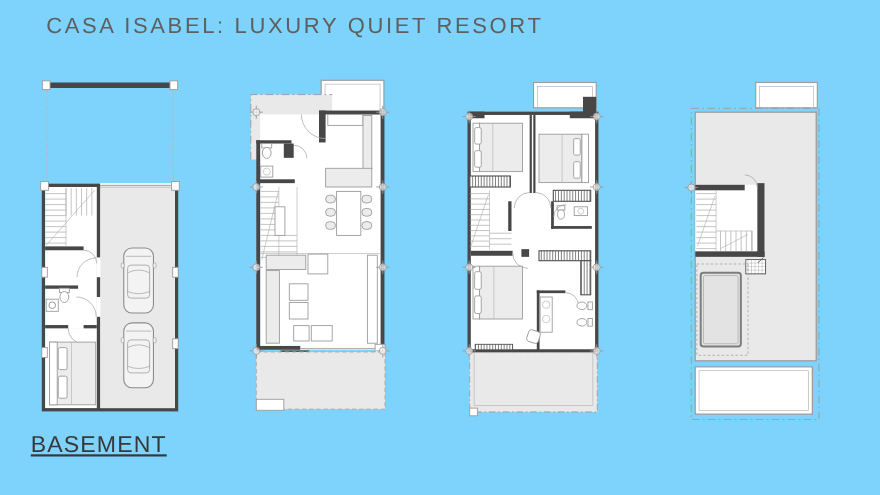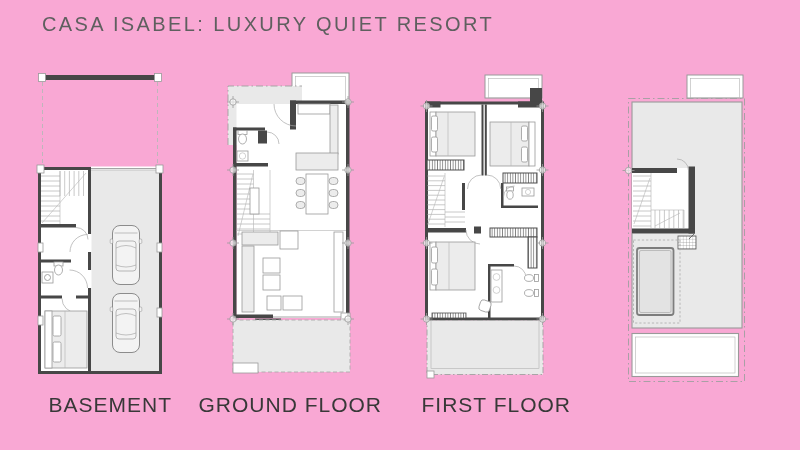--- a/index.html
+++ b/index.html
@@ -1,26 +1,26 @@
 <!DOCTYPE html>
 <html><head>
 <meta charset="utf-8">
 <style>
   html,body{margin:0;padding:0;background:#ffffff;}
   .canvas{
-    position:relative;width:800px;height:450px;background:#f9a8d4;overflow:hidden;
+    position:relative;width:800px;height:450px;background:#7dd3fc;overflow:hidden;
     font-family:"Liberation Sans", sans-serif;
   }
   .title{
     position:absolute;left:42px;top:13px;
     font-size:20px;letter-spacing:2.4px;color:#5f5f5f;font-weight:400;white-space:nowrap;
   }
   .plan-label{
     position:absolute;top:393px;height:26px;
-    font-size:21px;letter-spacing:1px;color:#383838;text-align:right;white-space:nowrap;
+    font-size:21px;letter-spacing:1px;color:#383838;text-align:left;white-space:nowrap;text-decoration:underline;
   }
   .lbl-basement{left:28px;width:144px;}
   .lbl-ground{left:198px;width:184px;}
   .lbl-first{left:403px;width:168px;}
   .lbl-rooftop{left:606px;width:168px;}
   svg.plan{position:absolute;top:66px;}
   
   .w{fill:#474747;}
   .gray{fill:#e9e9e9;}
   .outline3{fill:#ffffff;stroke:#474747;stroke-width:3;}
@@ -338,16 +338,14 @@
       <rect x="15" y="182" width="36.5" height="67" rx="2.5" fill="#e3e3e3" stroke="#7d7d7d" stroke-width="1.8"></rect>
       <rect x="17.5" y="184.5" width="31.5" height="62" rx="1.5" fill="none" stroke="#aaaaaa" stroke-width="0.7"></rect>
     </g>
     <g>
       <rect x="10" y="267.5" width="106.5" height="43" fill="#ffffff" stroke="#9a9a9a" stroke-width="1.1"></rect>
       <rect x="13.5" y="271" width="99.5" height="36" class="thinS"></rect>
     </g>
   </svg>
 
   <div class="plan-label lbl-basement">BASEMENT</div>
-  <div class="plan-label lbl-ground">GROUND FLOOR</div>
-  <div class="plan-label lbl-first">FIRST FLOOR</div>
 
 </div>
 
 </body></html>

